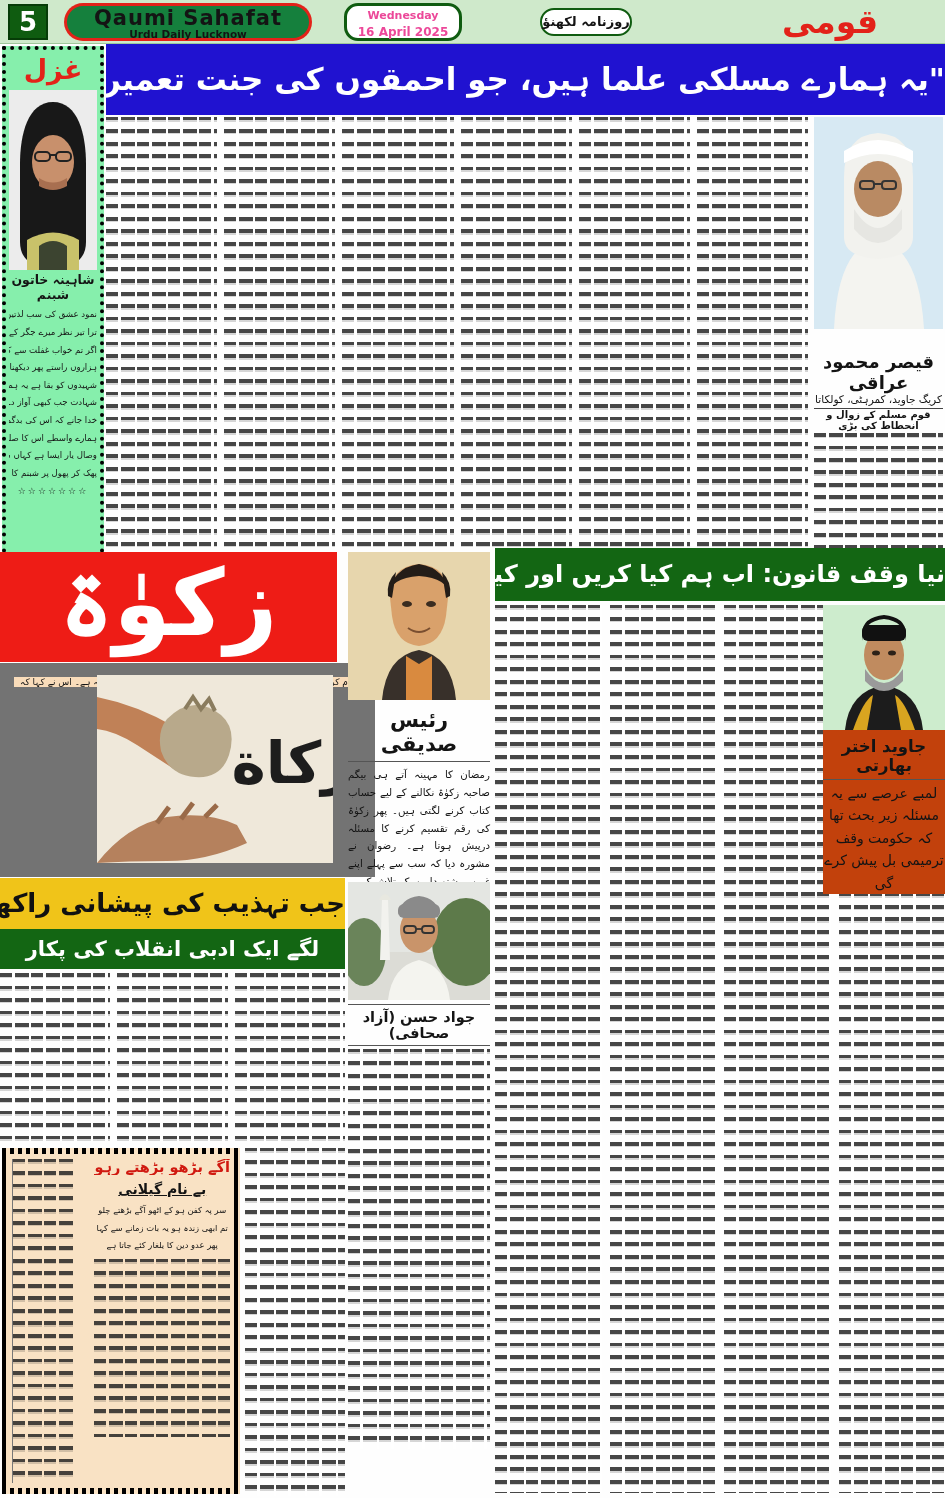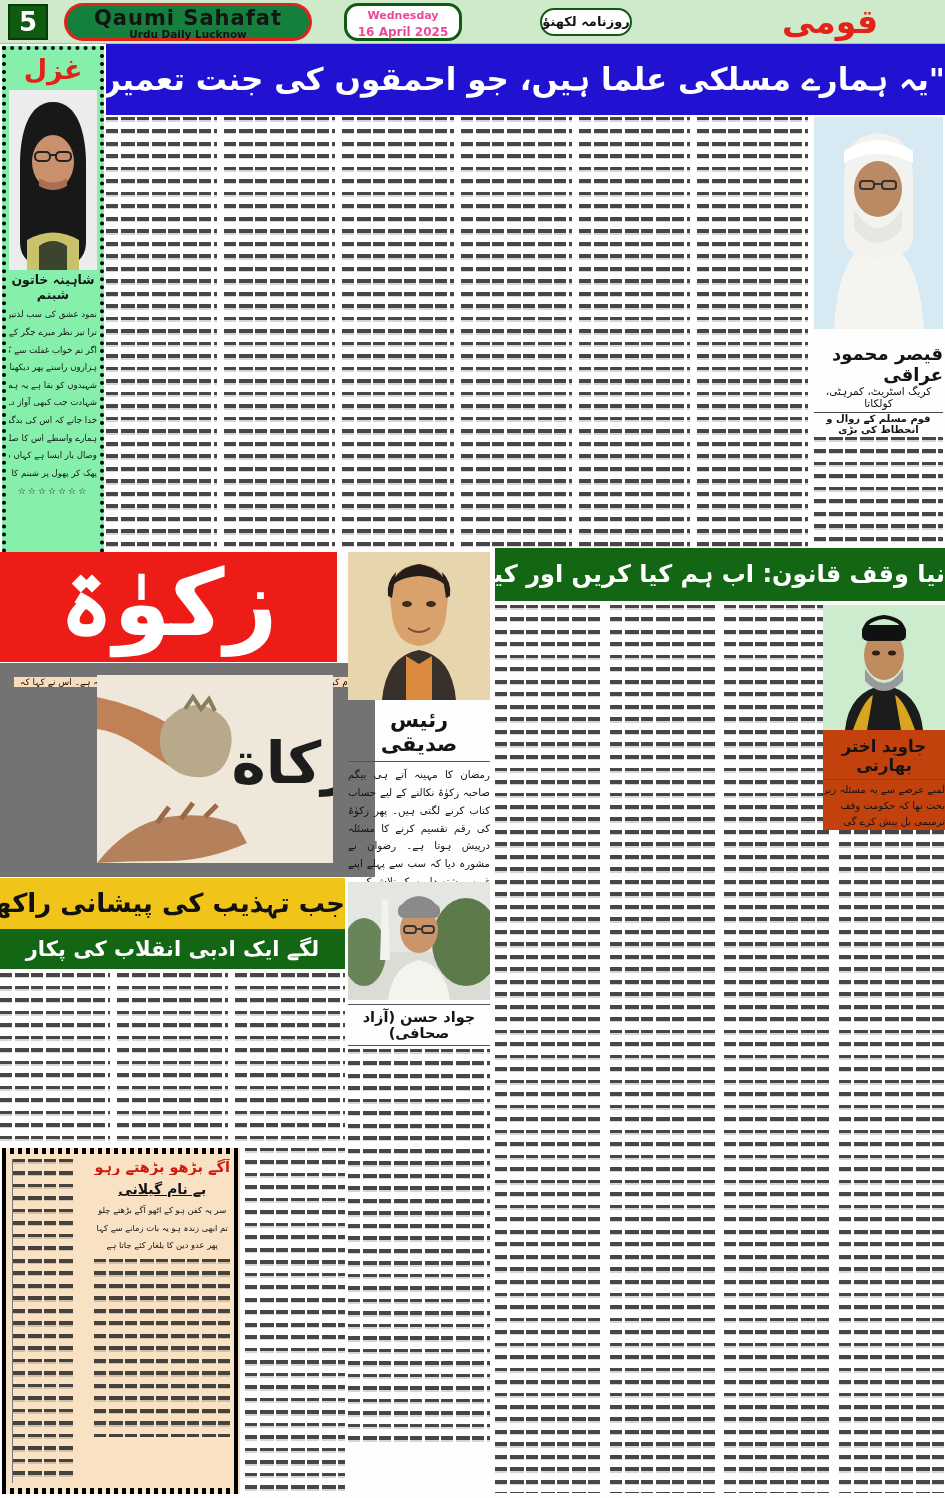--- a/index.html
+++ b/index.html
@@ -46,21 +46,21 @@
   .ghazal{left:2px;top:46px;width:102px;height:603px;background:#86efac;border:4px dotted #000;
           padding:4px 3px;text-align:center;}
   .ghazal-label{color:#e32219;font-size:27px;font-weight:900;line-height:1.2;}
   .g-photo{width:88px;height:180px;margin:4px auto 2px;display:block;}
   .g-poet{font-size:12.5px;font-weight:900;margin:2px 0 4px;}
   .g-line{font-size:8.6px;line-height:2.05;white-space:nowrap;overflow:hidden;}
   .g-stars{font-size:9px;letter-spacing:2px;margin-top:4px;}
 
   
   .qaiser{left:814px;top:117px;width:129px;height:428px;}
-  .q-name{font-size:18px;font-weight:900;text-align:right;margin-top:10px;}
+  .q-name{font-size:18px;font-weight:900;text-align:center;margin-top:18px;}
   .q-addr{font-size:10.5px;text-align:center;border-bottom:1px solid #444;padding-bottom:3px;}
   .q-first{font-size:10px;text-align:center;font-weight:bold;}
 
   
   .zakat-box{left:0;top:552px;width:337px;height:110px;background:#ee1c16;color:#fff;
              font-size:92px;font-weight:900;line-height:104px;text-align:center;overflow:hidden;}
   .zakat-body{left:0;top:663px;width:375px;height:214px;background:#737373;padding:14px;}
   .zakat-strap{font-size:9px;white-space:nowrap;overflow:hidden;text-align:center;}
   .zakat-img{position:absolute;left:97px;top:12px;width:236px;height:188px;}
 
@@ -69,21 +69,21 @@
   .r-note{font-size:10.2px;line-height:1.75;text-align:justify;padding-top:4px;}
 
   
   .waqf-head{left:495px;top:548px;width:450px;height:53px;background:#136613;color:#fff;
              font-size:24px;font-weight:bold;line-height:53px;text-align:center;white-space:nowrap;overflow:hidden;}
   .waqf-body{left:495px;top:605px;width:450px;height:888px;}
   .waqf-cols{display:flex;gap:8px;height:100%;}
   .waqf-cols > div{flex:1;}
   .javed{position:absolute;right:0;top:0;width:122px;background:#c2410c;}
   .j-name{font-size:16.5px;font-weight:900;text-align:center;border-bottom:1px solid #555;padding:3px 0 4px;}
-  .j-note{font-size:10px;line-height:1.6;text-align:right;padding-top:2px;}
+  .j-note{font-size:14px;line-height:1.6;text-align:center;padding-top:2px;}
 
   
   .tz-top{left:0;top:878px;width:345px;height:51px;background:#f0c419;color:#111;
           font-size:26px;font-weight:900;line-height:51px;text-align:center;white-space:nowrap;overflow:hidden;}
   .tz-bot{left:0;top:929px;width:345px;height:40px;background:#136613;color:#fff;
           font-size:21px;font-weight:bold;line-height:40px;text-align:center;white-space:nowrap;overflow:hidden;}
   .tz-body{left:0;top:973px;width:345px;height:170px;}
 
   .jawad{left:348px;top:882px;width:142px;height:616px;}
   .w-name{font-size:14.5px;font-weight:900;text-align:center;border-top:1px solid #555;border-bottom:1px solid #555;padding:4px 0;}
@@ -171,21 +171,21 @@
       <path d="M20 212 Q24 130 64 122 Q105 130 110 212Z" fill="#f4f4f0"></path>
       <path d="M30 60 Q30 18 64 16 Q99 18 99 60 L99 120 Q99 140 64 142 Q30 140 30 120Z" fill="#f2f2ee"></path>
       <ellipse cx="64" cy="72" rx="24" ry="28" fill="#b98a63"></ellipse>
       <path d="M40 92 Q64 130 88 92 L88 112 Q64 140 40 112Z" fill="#e6e6e2"></path>
       <rect x="46" y="64" width="14" height="8" rx="3" fill="none" stroke="#333" stroke-width="2"></rect>
       <rect x="68" y="64" width="14" height="8" rx="3" fill="none" stroke="#333" stroke-width="2"></rect>
       <line x1="60" y1="67" x2="68" y2="67" stroke="#333" stroke-width="2"></line>
       <path d="M30 46 Q64 28 99 46 L99 34 Q64 12 30 34Z" fill="#ffffff"></path>
     </svg>
     <div class="q-name rtl">قیصر محمود عراقی</div>
-    <div class="q-addr rtl">کریگ اسٹریٹ، کمرہٹی، کولکاتا</div>
+    <div class="q-addr rtl">کریگ جاوید، کمرہٹی، کولکاتا</div>
     <div class="q-first rtl">قوم مسلم کے زوال و انحطاط کی بڑی</div>
     <div class="sim" style="height:132px;margin-top:2px;"></div>
   </div>
 
   <div class="abs zakat-box rtl">زکوٰۃ</div>
 
   <div class="abs zakat-body sim peach" style="position:absolute;">
     <div class="zakat-strap rtl" style="background:#f9dcba;">کام کرتی ہے لیکن وہ اپنی اولاد کو ایک مہنگے رضوان کا دوسرا نظریہ ہے۔ اس نے کہا کہ</div>
     <svg class="zakat-img" viewBox="0 0 236 188">
       <rect width="236" height="188" fill="#efe8da"></rect>

